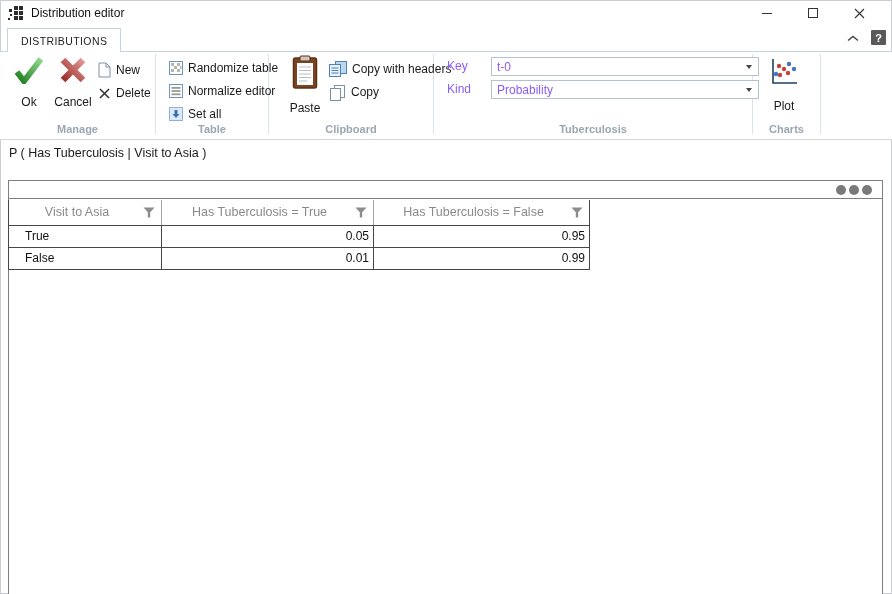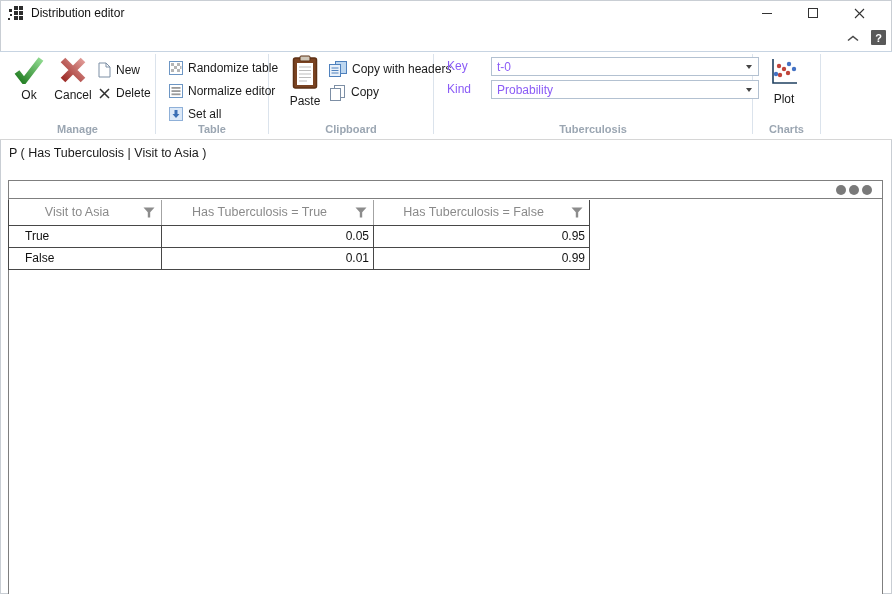--- a/index.html
+++ b/index.html
@@ -27,21 +27,21 @@
   .collapse-btn { position:absolute; left:845px; top:31px; width:16px; height:14px; display:flex; align-items:center; justify-content:center; }
   .help-btn {
     position:absolute; left:871px; top:30px; width:15px; height:15px; background:#595959;
     color:#fff; font-size:11px; font-weight:bold; display:flex; align-items:center; justify-content:center; border-radius:1px;
   }
   
   .ribbon { position:absolute; top:52px; left:0; right:0; height:88px; background:#fff; border-bottom:1px solid #d6d6d6; }
   .rsep { position:absolute; top:2px; width:1px; height:80px; background:#dbe3ec; }
   .rgroup { position:absolute; top:0; height:87px; }
   .rgroup-label { position:absolute; bottom:4px; left:0; right:0; text-align:center; font-size:11px; color:#9ba6b2;font-weight:bold; }
-  .bigbtn { position:absolute; display:flex; flex-direction:column; align-items:center; }
+  .bigbtn { position:absolute; display:flex; flex-direction:column; align-items:center;gap:7px; }
   .bigbtn .biglabel { margin-top:4px; font-size:12px; color:#1a1a1a; white-space:nowrap; }
   .smallrow { display:flex; align-items:center; height:20px; margin-bottom:3px; white-space:nowrap; }
   .smallrow svg { margin-right:5px; flex:none; }
   .smallrow span { font-size:12px; color:#1a1a1a; }
   .g-manage { left:0; width:155px; }
   .g-table { left:156px; width:112px; }
   .g-clipboard { left:269px; width:164px; }
   .g-dist { left:434px; width:318px; }
   .g-charts { left:753px; width:67px; }
   .manage-stack { position:absolute; left:98px; top:8px; }
@@ -107,20 +107,23 @@
       </div>
       <div class="win-btn">
         <svg width="11" height="11" viewBox="0 0 11 11">
           <path d="M1 1 L10 10 M10 1 L1 10" stroke="#333" stroke-width="1.1" fill="none"></path>
         </svg>
       </div>
     </div>
   </div>
 
   <div class="ribbon-top-line"></div>
+  <div class="tab">
+    <span>DISTRIBUTIONS</span>
+  </div>
   <div class="collapse-btn">
     <svg width="12" height="7" viewBox="0 0 12 7">
       <polyline points="1,5.5 6,1.5 11,5.5" stroke="#4a4a4a" stroke-width="1.6" fill="none"></polyline>
     </svg>
   </div>
   <div class="help-btn">
     <span>?</span>
   </div>
 
   <div class="ribbon">

